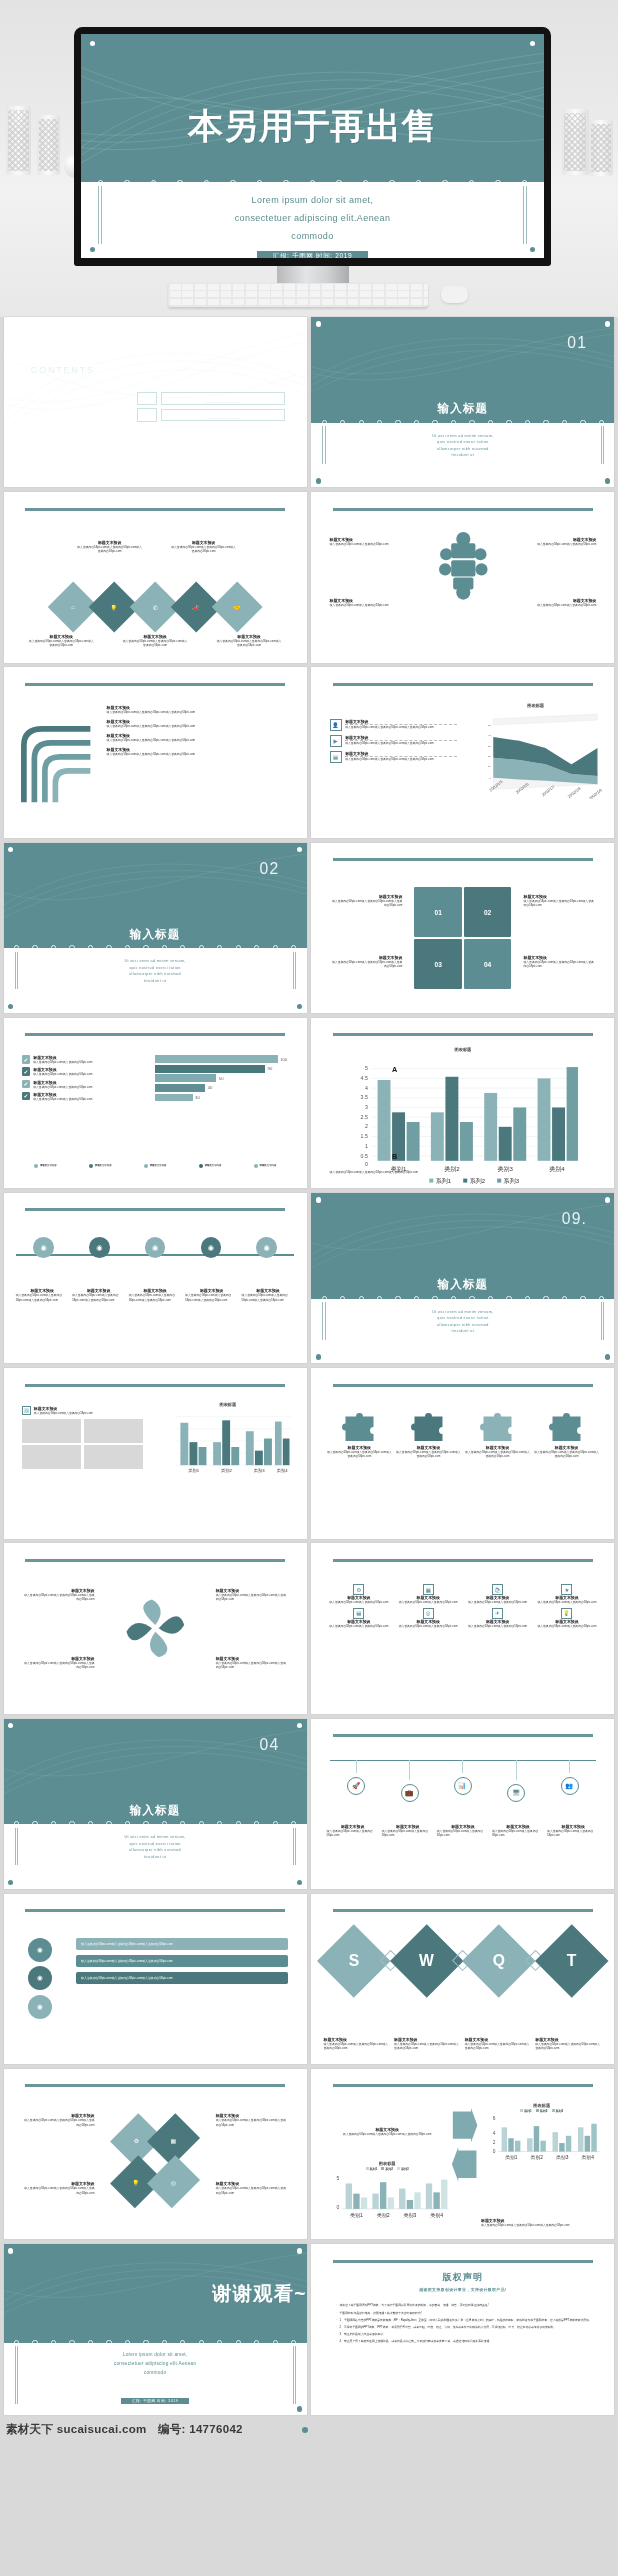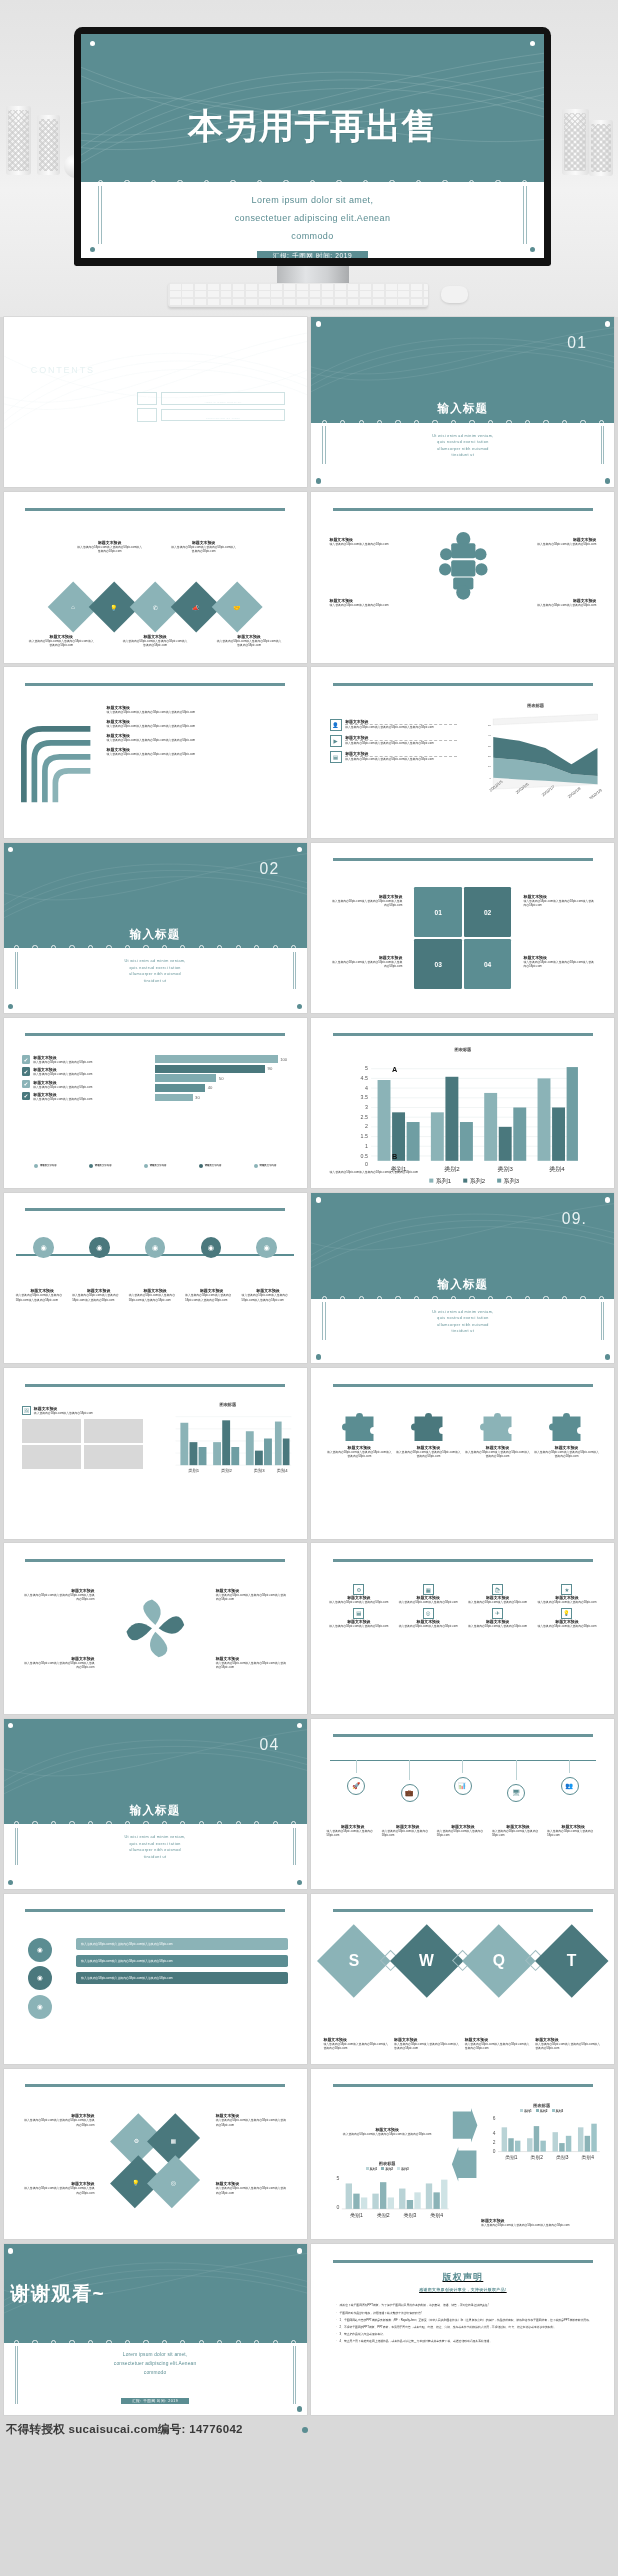--- a/index.html
+++ b/index.html
@@ -1137,21 +1137,21 @@
       <svg class="waves" viewBox="0 0 505 165" preserveAspectRatio="none">
         <g fill="none" stroke="#cfe2e3" stroke-width="0.5" opacity="0.7">
           <path d="M-10,100 C110,25 300,8 520,66"></path>
             <path d="M-10,110 C120,38 310,18 520,76"></path>
           <path d="M-10,120 C130,50 320,28 520,86"></path>
             <path d="M-10,74 C140,124 310,36 520,14"></path>
         </g>
       </svg>
       <div class="corner-dot" style="left:4.2px;top:4.2px;"></div>
       <div class="corner-dot" style="right:4.2px;top:4.2px;"></div>
-      <div style="position:absolute;left:7px;right:0;top:36%;text-align:left;">
+      <div style="position:absolute;left:0;right:0;top:36%;text-align:right;">
         <span style="color:#fff;font-size:19.3px;font-weight:bold;letter-spacing:1.2px;text-shadow:0.6px 0.6px 0 rgba(0,0,0,.06);">谢谢观看~</span>
       </div>
       <div class="dot-rail" style="bottom:-2.4px;padding:0 3.6px;">
         <span class="ring"></span>
           <span class="ring"></span>
           <span class="ring"></span>
           <span class="ring"></span>
         <span class="ring"></span>
           <span class="ring"></span>
           <span class="ring"></span>
@@ -1176,21 +1176,21 @@
       <div>commodo</div>
     </div>
     <div style="position:absolute;left:0;right:0;bottom:6%;text-align:center;">
       <span style="display:inline-block;background:#5b8d92;color:#fff;font-size:3.6px;padding:1.2px 11px;letter-spacing:0.5px;">汇报: 千图网    时间: 2019</span>
     </div>
     <div class="corner-dot dark" style="right:4.2px;bottom:3px;"></div>
   </div>
 
   <div class="slide">
     <div class="rule-bar"></div>
-    <div style="position:absolute;left:6%;right:6%;top:16%;text-decoration:underline;">
+    <div style="position:absolute;left:6%;right:6%;top:16%;">
       <div class="copy-h">版权声明</div>
       <div class="copy-sub">感谢您支持原创设计事业，支持设计版权产品!</div>
     </div>
     <div style="position:absolute;left:8%;right:5%;top:33%;">
       <div class="copy-li">
           <span class="b">·</span>
           <span>感谢您下载千图网原创PPT模版，为了保护千图网以及原创作者的利益，请勿复制、传播、销售，否则您将承担法律责任!</span>
         </div>
       <div class="copy-li">
           <span class="b">·</span>
@@ -1211,17 +1211,17 @@
       <div class="copy-li">
           <span class="b">·</span>
           <span>4、禁止用户用下载格式在网上传播作品，或者作品可以让第三方单独付费或共享免费下载、或通过转移电话服务系统传播。</span>
         </div>
     </div>
   </div>
 
 </div>
 
 <div class="wm">
-  <span class="wm-text">不得转授权 sucaisucai.com</span>
+  <span class="wm-text">素材天下 sucaisucai.com</span>
   <span class="wm-text" style="left:158px;">编号: 14776042</span>
   <span class="wm-dot"></span>
 </div>
 
 
 </body></html>

